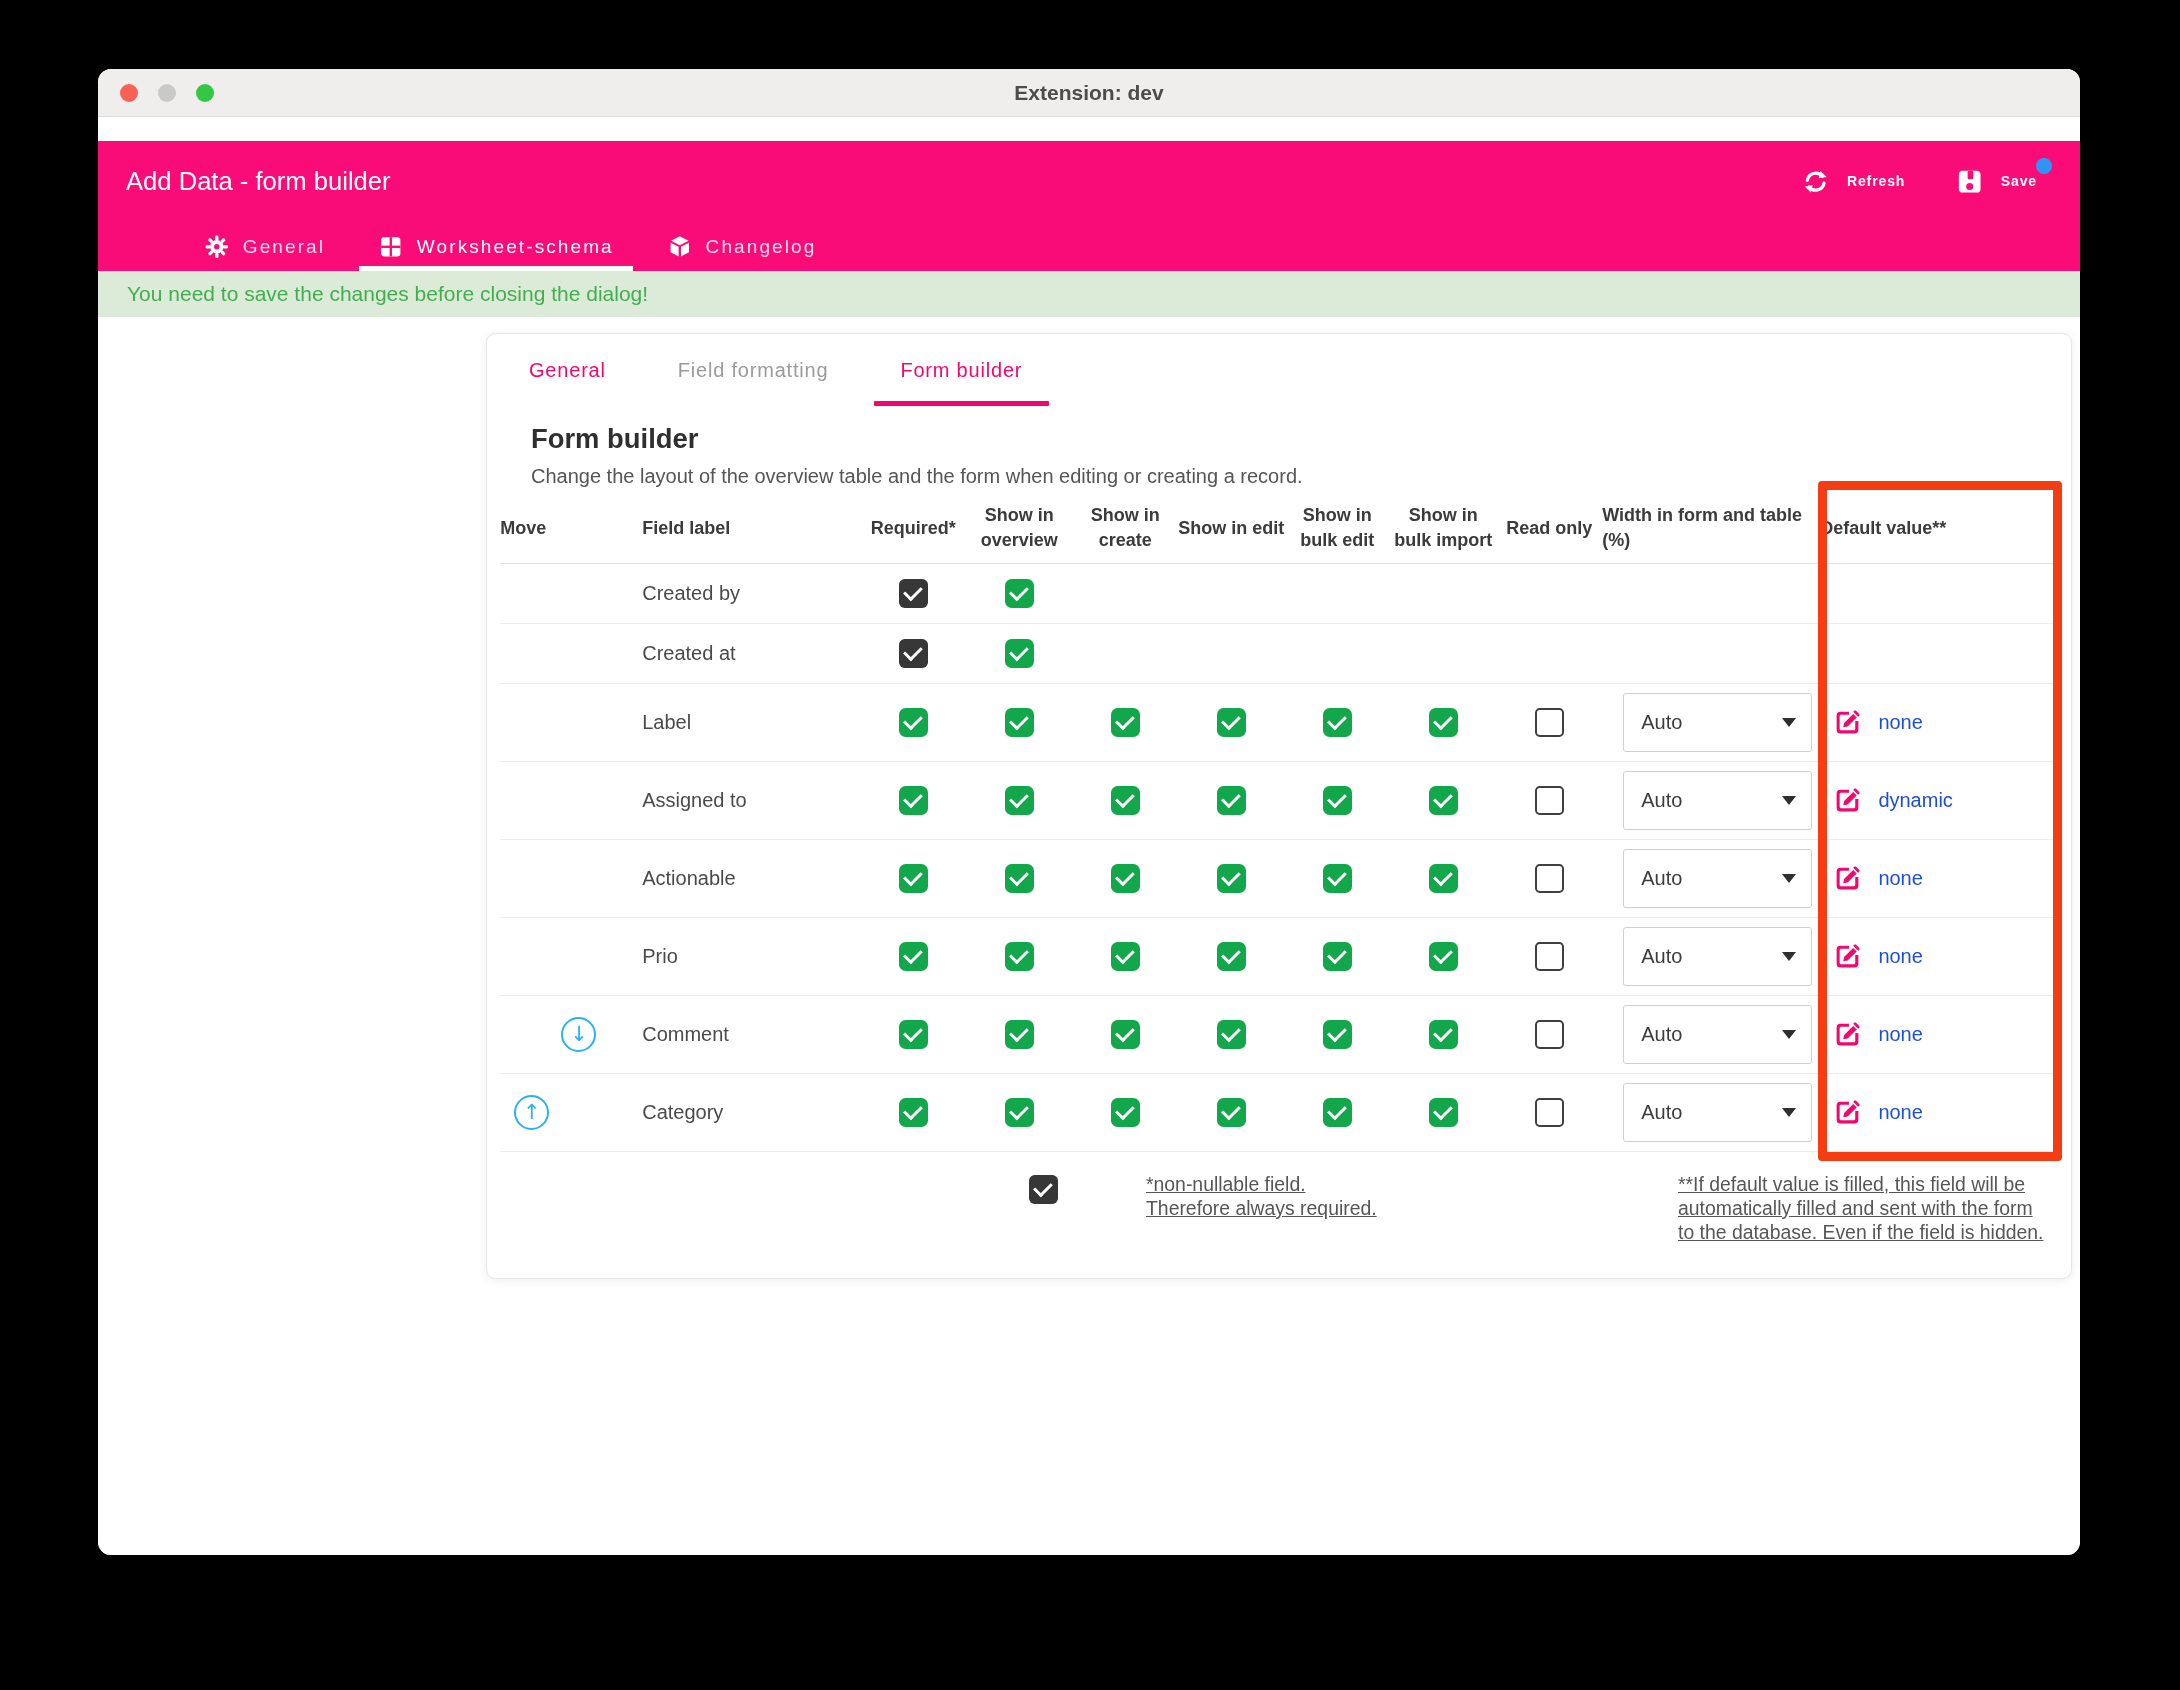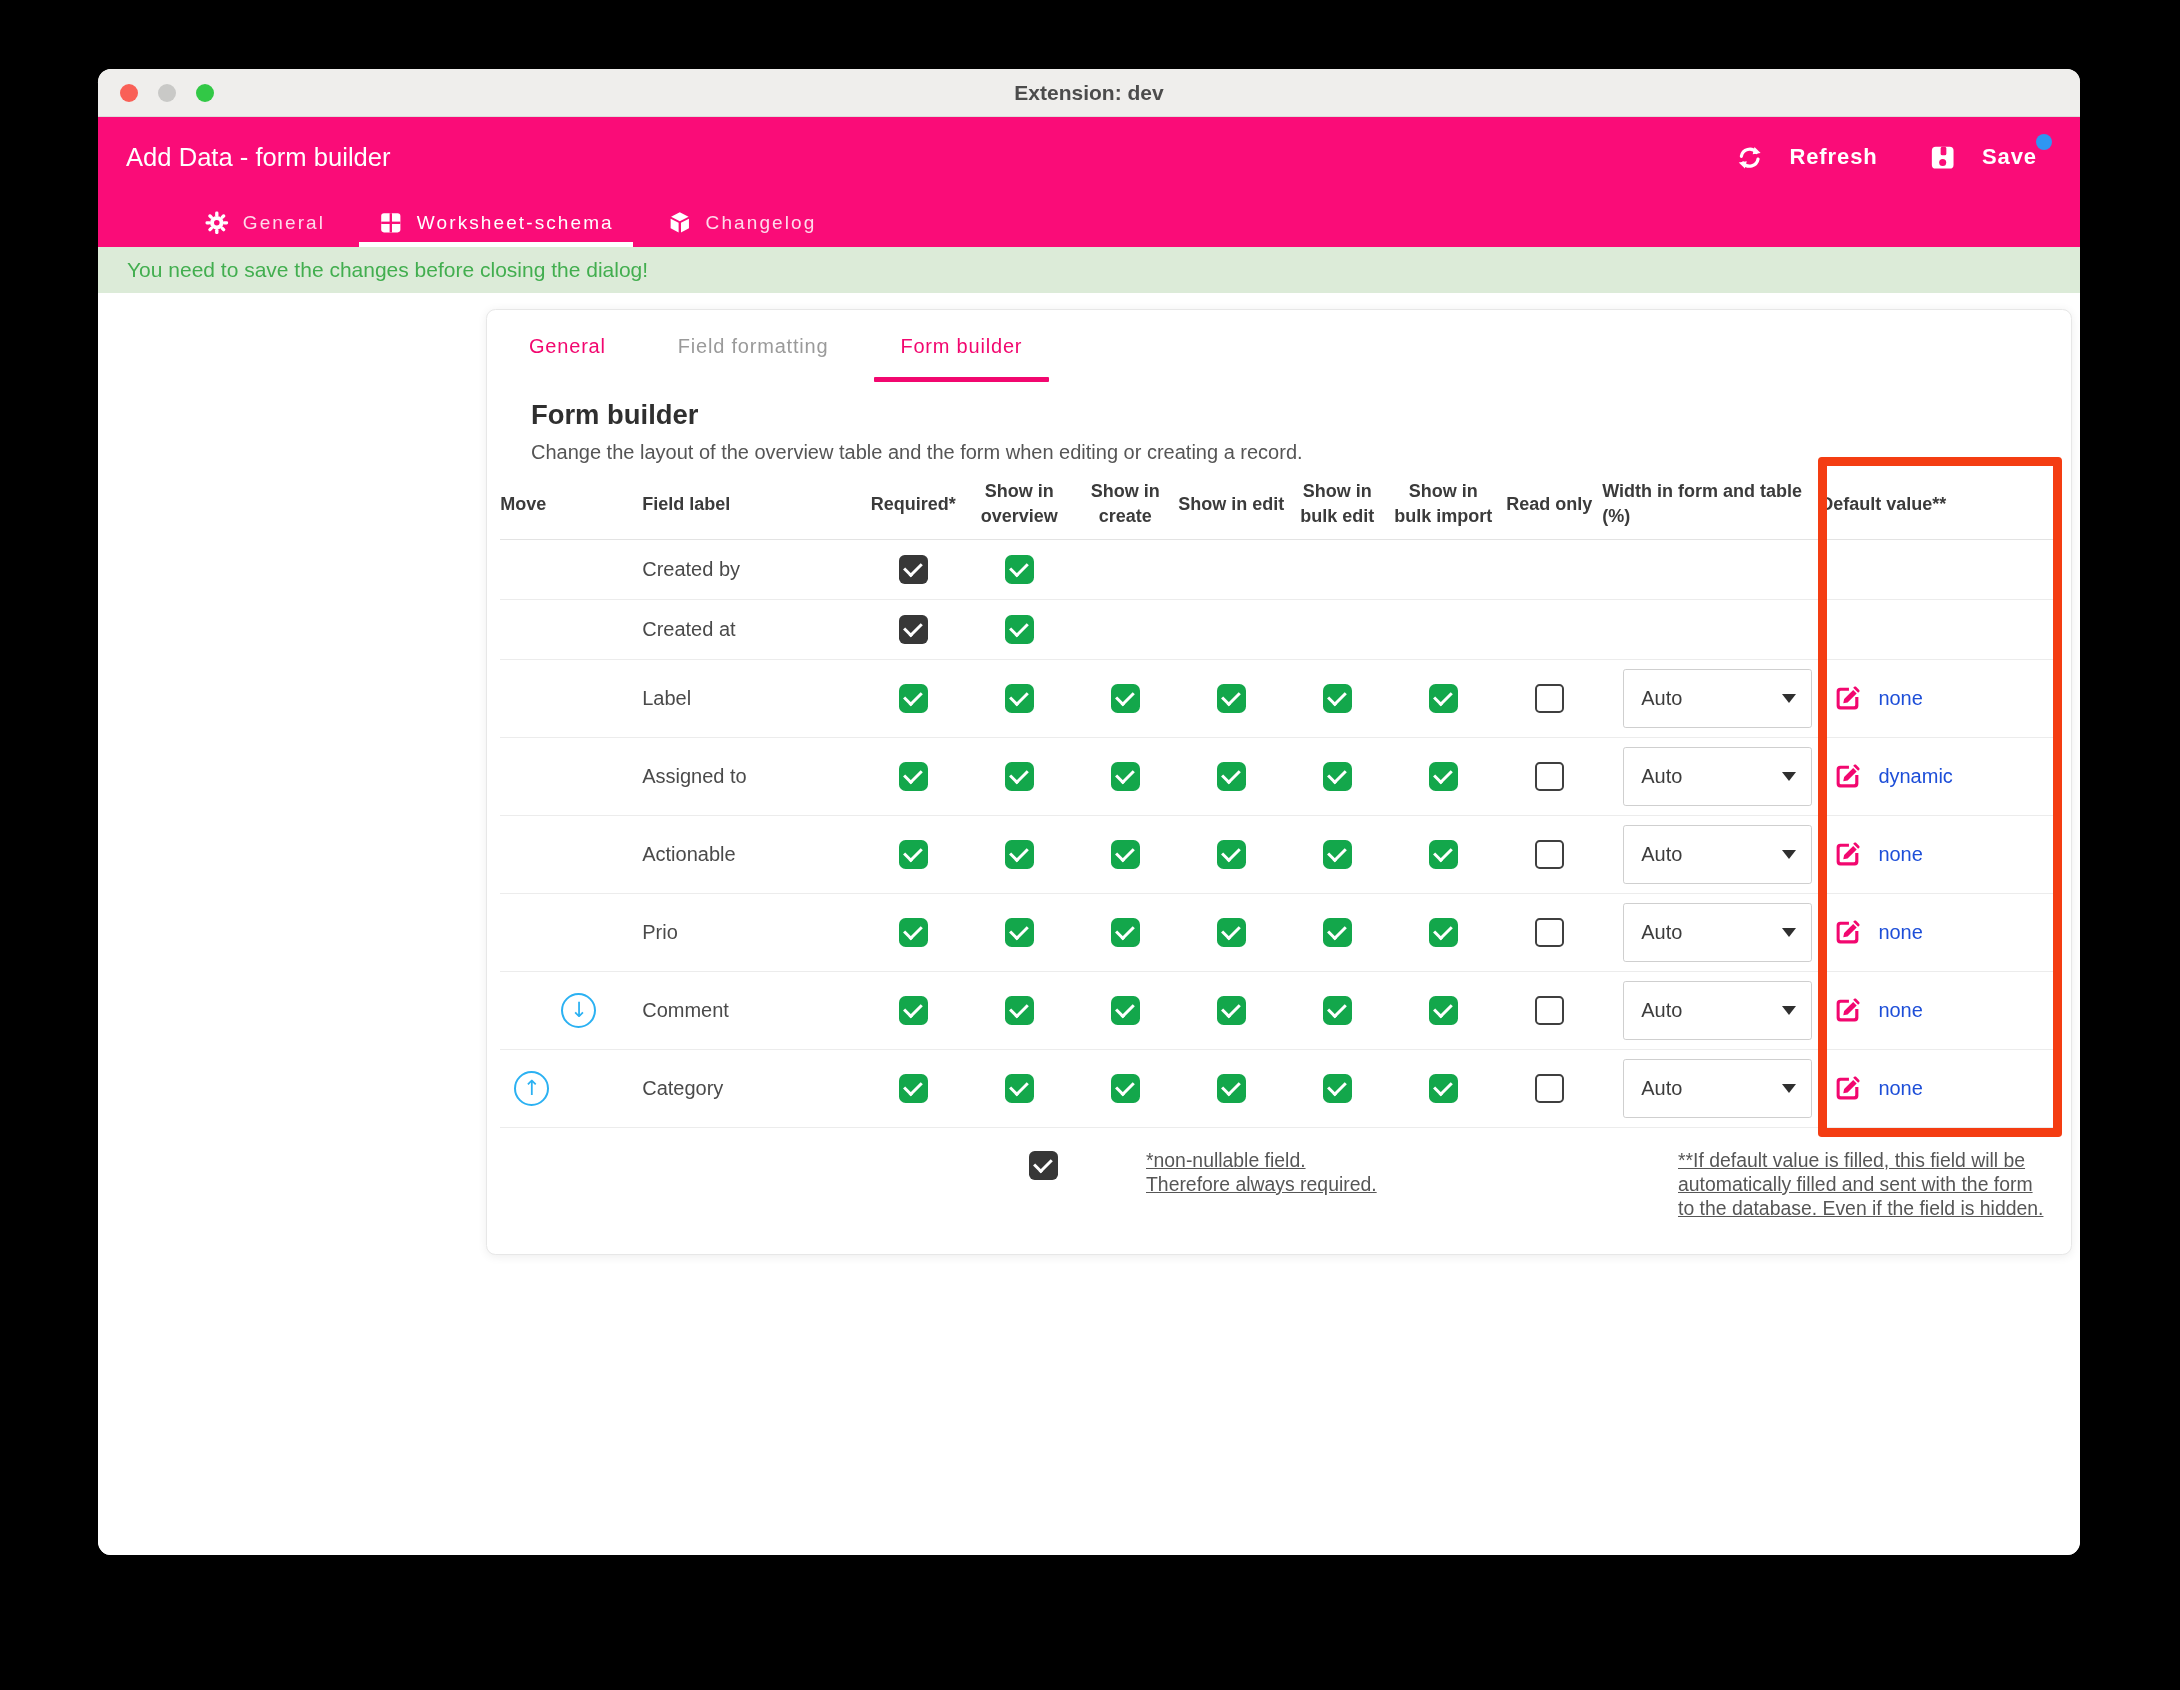--- a/index.html
+++ b/index.html
@@ -13,26 +13,26 @@
   .window{position:absolute;left:98px;top:69px;width:1982px;height:1486px;background:#fff;
           border-radius:13.2px;overflow:hidden;display:flex;flex-direction:column;}
   
   .titlebar{height:48px;background:#efeeec;border-bottom:0.9px solid #dddcda;display:flex;
             align-items:center;position:relative;flex:0 0 auto;}
   .lights{display:flex;gap:20px;padding-left:22px;z-index:2;}
   .light{width:18px;height:18px;border-radius:50%;border:none;cursor:pointer;padding:0;}
   .light.red{background:#f96057}.light.gray{background:#c9c9c7}.light.green{background:#32c846}
   .tb-title{position:absolute;left:0;right:0;text-align:center;font-size:21px;font-weight:bold;color:#4c4c4c;}
   
-  .pink-header{background:var(--pink);color:#fff;flex:0 0 auto;}
+  .pink-header{background:var(--pink);color:#fff;flex:0 0 auto;margin-top:24px;}
   .ph-row1{height:81px;display:flex;align-items:center;padding:0 28px;}
   .ph-title{font-size:25.6px;}
   .ph-actions{margin-left:auto;display:flex;align-items:center;gap:51px;padding-right:15px;}
-  .action-btn{display:flex;align-items:center;gap:26px;background:none;border:none;color:#fff;
-              font-size:22px;font-weight:bold;letter-spacing:0.9px;position:relative;
+  .action-btn{display:flex;align-items:center;gap:17px;background:none;border:none;color:#fff;
+              font-size:14px;font-weight:bold;letter-spacing:0.9px;position:relative;
               font-family:inherit;cursor:pointer;}
   .badge-dot{position:absolute;right:-15px;top:-9.5px;width:16px;height:16px;border-radius:50%;
              background:var(--badge-blue);}
   .ph-tabs{height:49px;display:flex;align-items:stretch;padding-left:106px;gap:53px;}
   .htab{display:flex;align-items:center;gap:13.2px;color:rgba(255,255,255,.85);font-size:19px;
         letter-spacing:2.1px;position:relative;border:none;background:none;font-family:inherit;cursor:pointer;}
   .htab.active{color:#fff;}
   .htab.active::after{content:"";position:absolute;left:-19px;right:-19px;bottom:0;height:4.7px;background:#fff;}
   .hicon{display:flex;align-items:center;}
   

